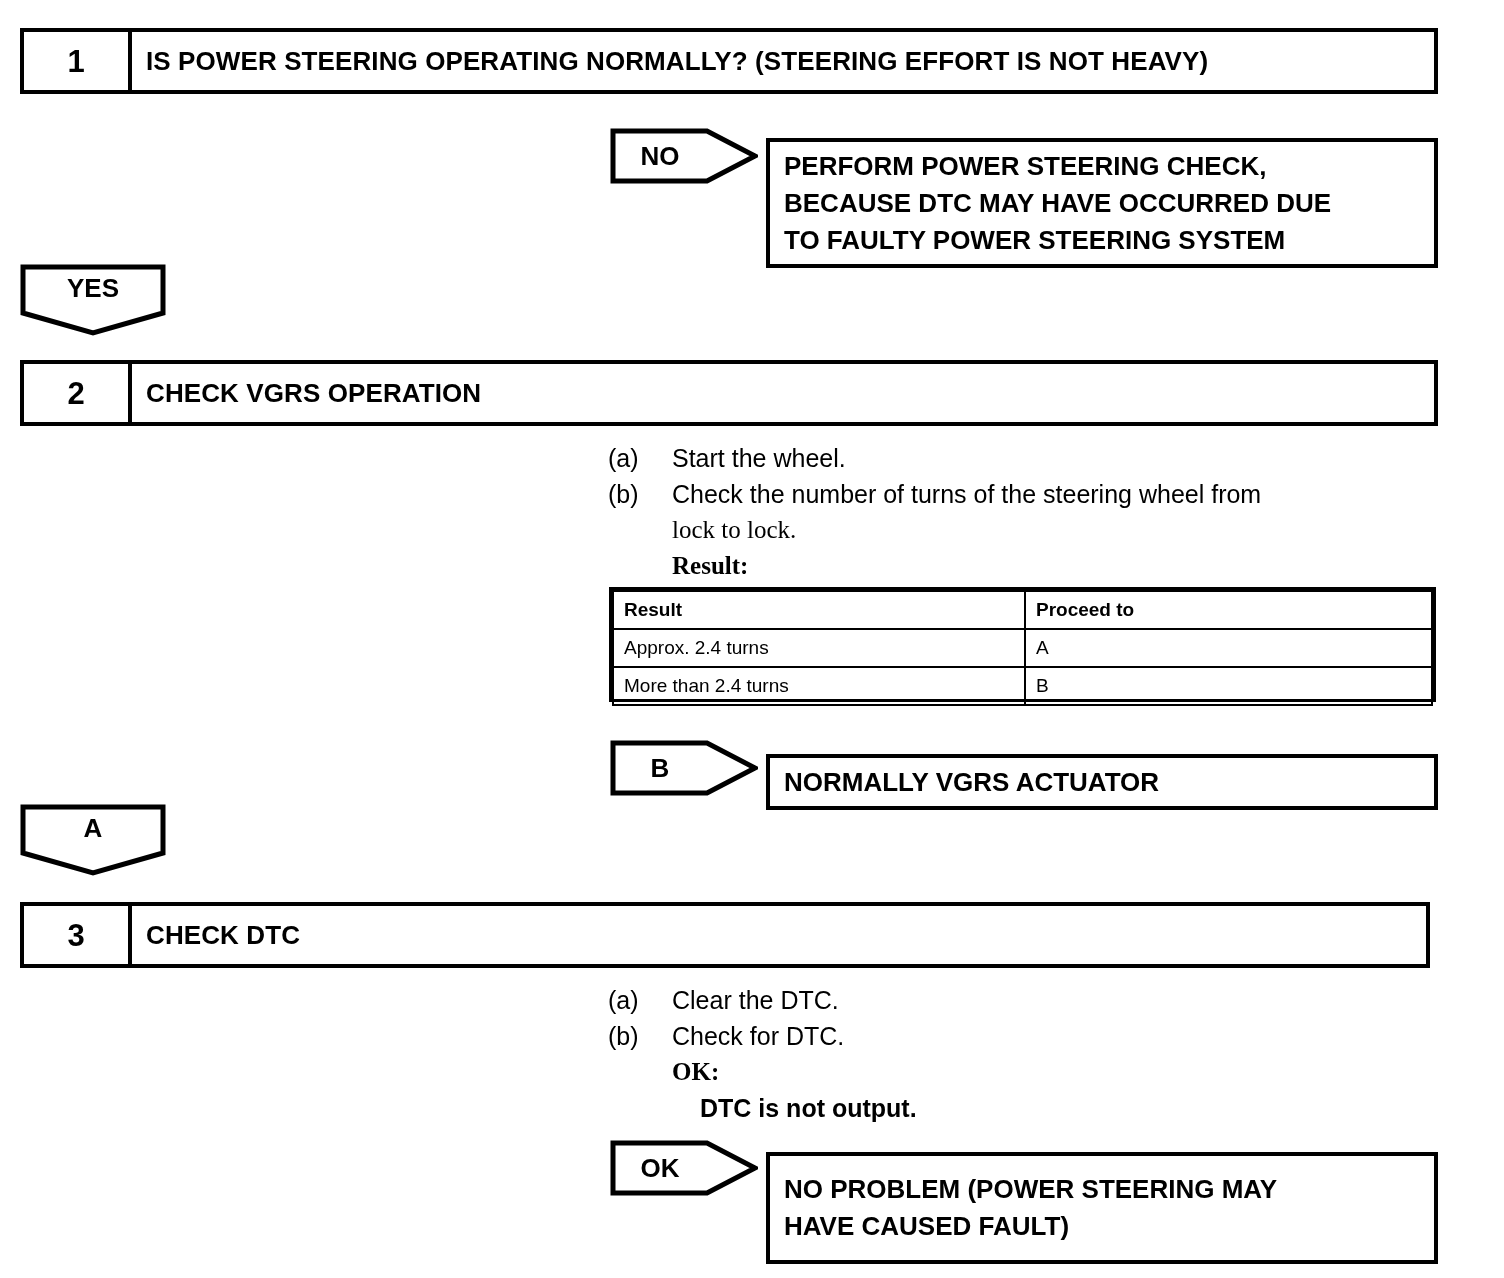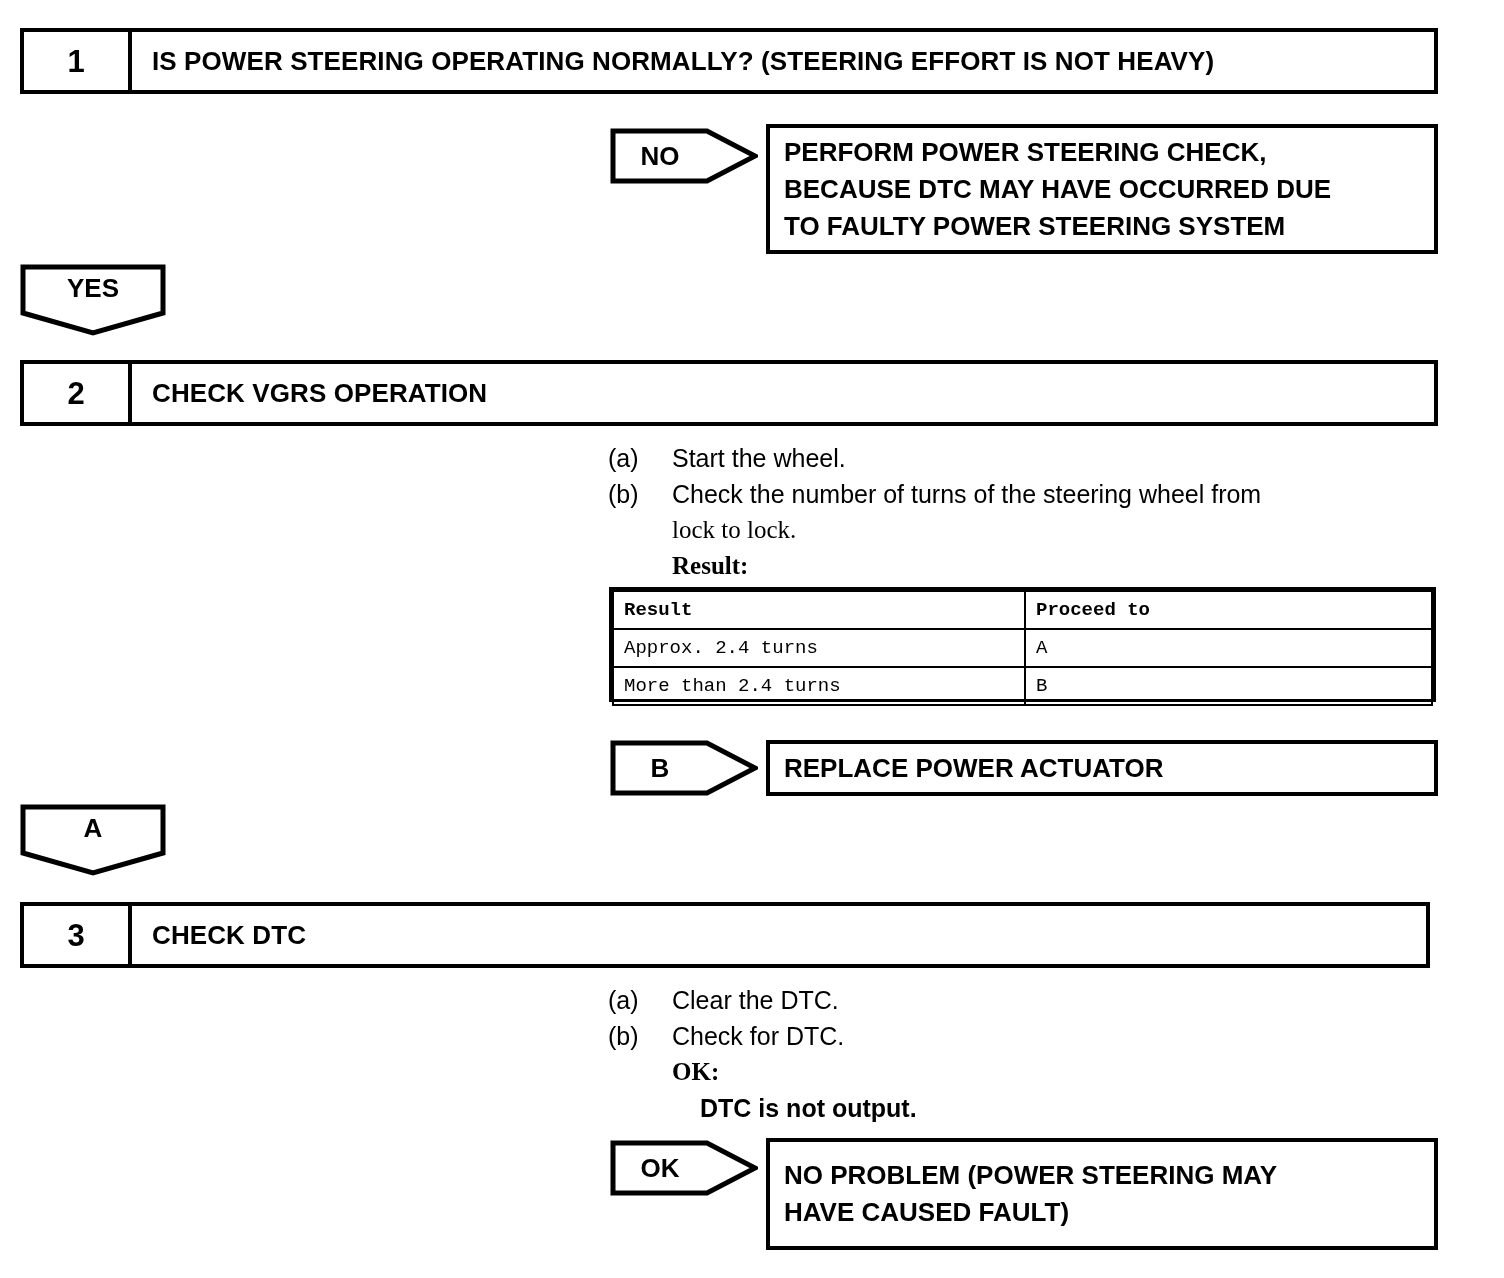--- a/index.html
+++ b/index.html
@@ -38,37 +38,38 @@
     align-items: center;
     justify-content: center;
     font-size: 31px;
     font-weight: bold;
     line-height: 1;
   }
   .step-title {
     flex: 1 1 auto;
     display: flex;
     align-items: center;
-    padding-left: 20px;
+    padding-left: 14px;
     font-size: 26px;
     font-weight: bold;
     letter-spacing: 0.1px;
     white-space: nowrap;
   }
 
   
   .outcome-box {
     position: absolute;
     border: 4px solid #000;
     background: #fff;
     box-sizing: border-box;
     display: flex;
     flex-direction: column;
     justify-content: center;
     padding: 4px 16px 4px 14px;
+    margin-top: 14px;
   }
   .outcome-box .line {
     font-size: 26px;
     font-weight: bold;
     line-height: 37px;
     white-space: nowrap;
   }
 
   
   .branch-right {
@@ -150,21 +151,20 @@
     font-weight: bold;
   }
 
   
   .result-table {
     position: absolute;
     border: 3px solid #000;
     box-sizing: border-box;
     background: #fff;
     border-collapse: collapse;
-    font-family: Liberation Mono, monospace;
   }
   .result-table table {
     border-collapse: collapse;
     width: 100%;
     height: 100%;
     table-layout: fixed;
   }
   .result-table th,
   .result-table td {
     border: 2px solid #000;
@@ -253,21 +253,21 @@
   </div>
 
   <div class="branch-right" style="left:610px; top:740px;">
     <svg width="148" height="56" viewBox="0 0 148 56">
       <polygon points="3,3 97,3 145,28 97,53 3,53" fill="#ffffff" stroke="#000000" stroke-width="5" stroke-linejoin="miter"></polygon>
     </svg>
     <div class="tag-label">B</div>
   </div>
 
   <div class="outcome-box" style="left:766px; top:740px; width:672px; height:56px;">
-    <div class="line">REPLACE POWER ACTUATOR</div>
+    <div class="line">NORMALLY VGRS ACTUATOR</div>
   </div>
 
   <div class="branch-down" style="left:20px; top:804px;">
     <svg width="146" height="72" viewBox="0 0 146 72">
       <polygon points="3,3 143,3 143,49 73,69 3,49" fill="#ffffff" stroke="#000000" stroke-width="5" stroke-linejoin="miter"></polygon>
     </svg>
     <div class="tag-label">A</div>
   </div>
 
   <div class="step-bar" style="left:20px; top:902px; width:1410px; height:66px;">

